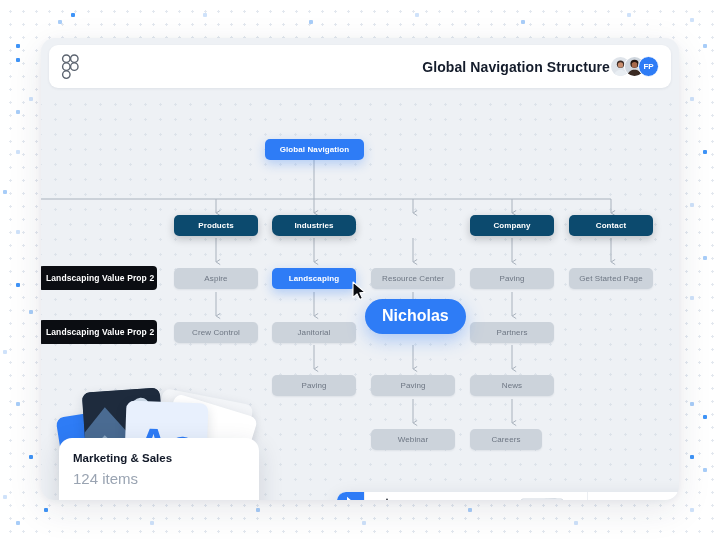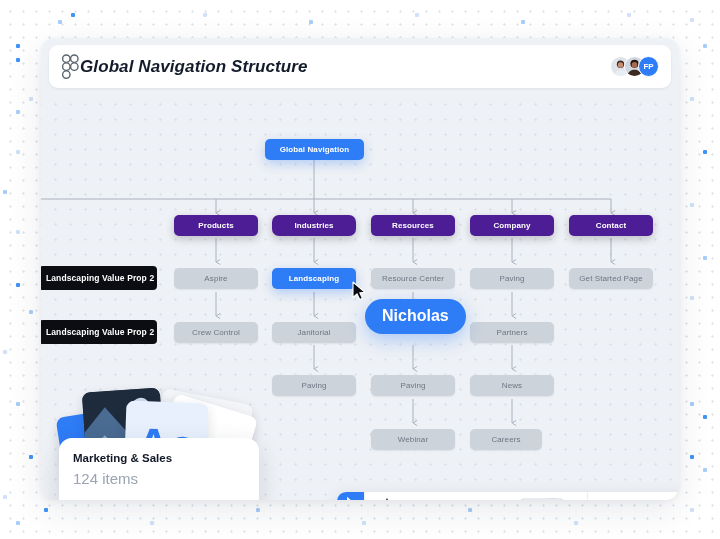--- a/index.html
+++ b/index.html
@@ -60,26 +60,25 @@
     background: #ffffff;
     border-radius: 9px;
     box-shadow: 0 1px 3px rgba(20,35,60,.07);
     display: flex;
     align-items: center;
     padding: 0 12px;
   }
   .figma-logo { width: 19px; height: 26px; flex: none; }
   .header-title {
     flex: 1;
-    text-align: left;
-    font-size: 17px;
+    text-align: right;
+    font-size: 14px;
     font-weight: bold;
     color: #141c2b;
     letter-spacing: .1px;
-    font-style: italic;
   }
   .avatars { display: flex; flex: none; align-items: center; }
   .av {
     width: 21px; height: 21px;
     border-radius: 50%;
     border: 1.6px solid #fff;
     margin-left: -7px;
     overflow: hidden;
     position: relative;
   }
@@ -121,21 +120,21 @@
     font-weight: bold;
     white-space: nowrap;
     letter-spacing: .1px;
   }
   .node.root {
     background: #2e7cf6;
     color: #fff;
     box-shadow: 0 4px 11px rgba(46,124,246,.30);
   }
   .node.dark {
-    background: #4c1d95;
+    background: #0c4a6e;
     color: #ffffff;
     box-shadow: 0 3px 8px rgba(10,15,25,.22);
   }
   .node.gray {
     background: #ccd3db;
     color: #6d7683;
     font-weight: normal;
     box-shadow: 0 1px 2px rgba(20,35,60,.07);
   }
   .node.sel {
@@ -350,21 +349,20 @@
           <marker id="ar" markerWidth="7" markerHeight="7" refX="3.2" refY="5.6" orient="auto">
             <path d="M0.6 1.4 L3.2 5.4 L5.8 1.4" fill="none" stroke="#a9b2bd" stroke-width="1"></path>
           </marker>
         </defs>
       </svg>
 
       <div class="node root" style="left:224px;top:45px;width:99px;">Global Navigation</div>
 
       <div class="node dark" style="left:133px;top:121px;width:84px;">Products</div>
       <div class="node dark" style="left:231px;top:121px;width:84px;border-radius:7px;">Industries</div>
-      <div class="node dark" style="left:330px;top:121px;width:84px;">Resources</div>
       <div class="node dark" style="left:429px;top:121px;width:84px;">Company</div>
       <div class="node dark" style="left:528px;top:121px;width:84px;">Contact</div>
 
       <div class="node gray" style="left:133px;top:174px;width:84px;">Aspire</div>
       <div class="node sel" style="left:231px;top:174px;width:84px;">Landscaping</div>
       <div class="node gray" style="left:330px;top:174px;width:84px;">Resource Center</div>
       <div class="node gray" style="left:429px;top:174px;width:84px;">Paving</div>
       <div class="node gray" style="left:528px;top:174px;width:84px;">Get Started Page</div>
 
       <div class="node gray" style="left:133px;top:228px;width:84px;">Crew Control</div>

